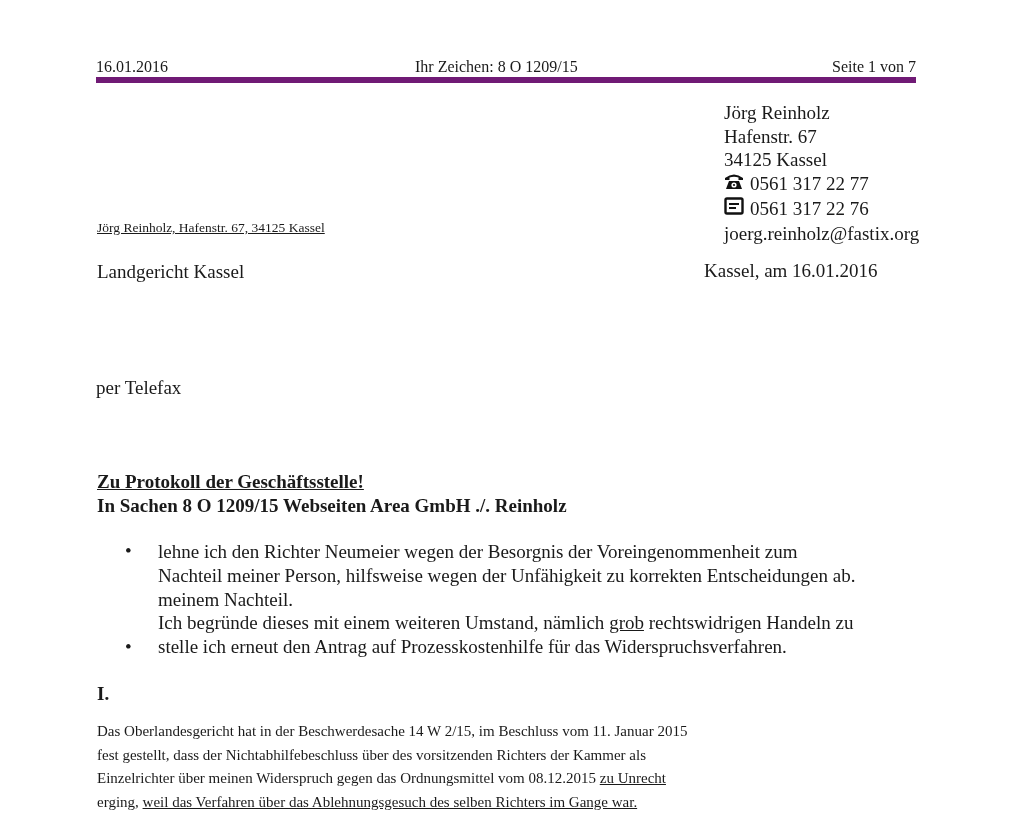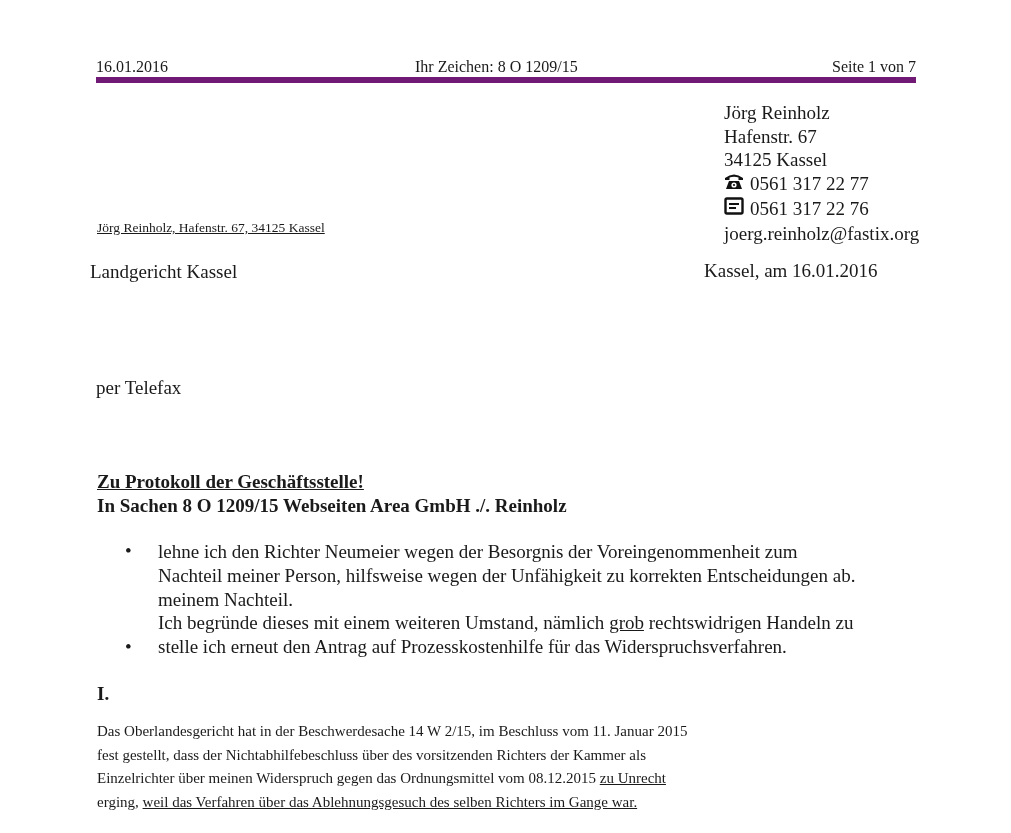--- a/index.html
+++ b/index.html
@@ -42,21 +42,21 @@
     .sender .icon svg { display: block; }
 
     .return-addr {
       left: 97px; top: 220px;
       font-size: 13.5px;
       text-decoration: underline;
       white-space: nowrap;
     }
 
     .recipient {
-      left: 90px; top: 260px;
+      left: 97px; top: 260px;
       font-size: 19px;
       line-height: 24px;
       text-align: right;
     }
     .place-date {
       left: 704px; top: 260px;
       font-size: 19px;
       white-space: nowrap;
     }
 

